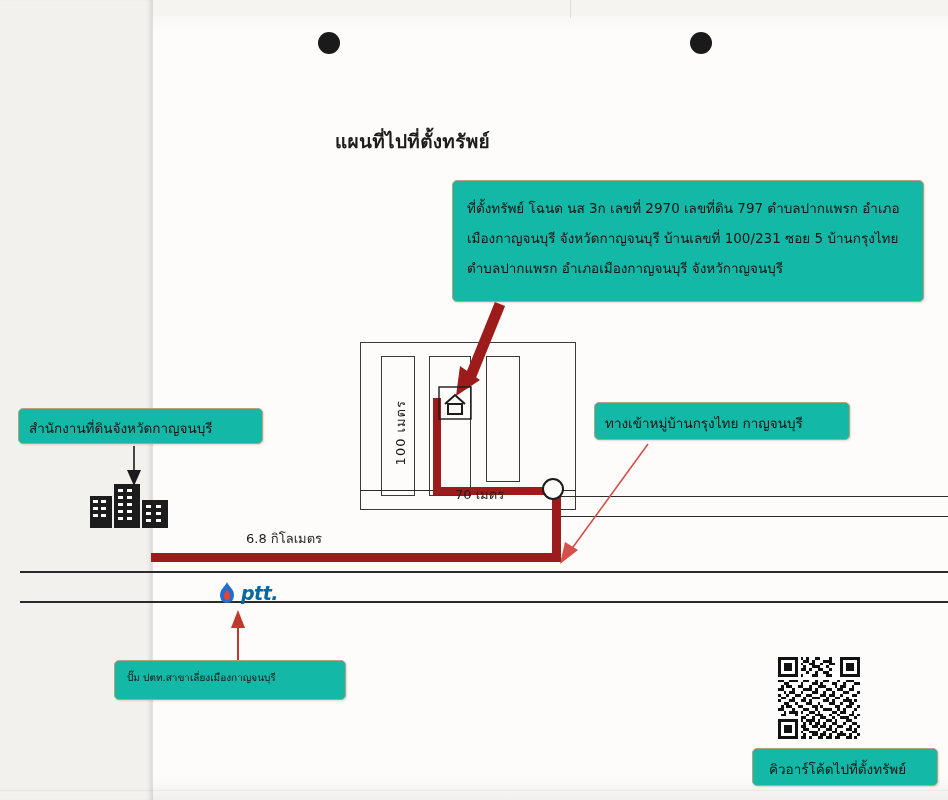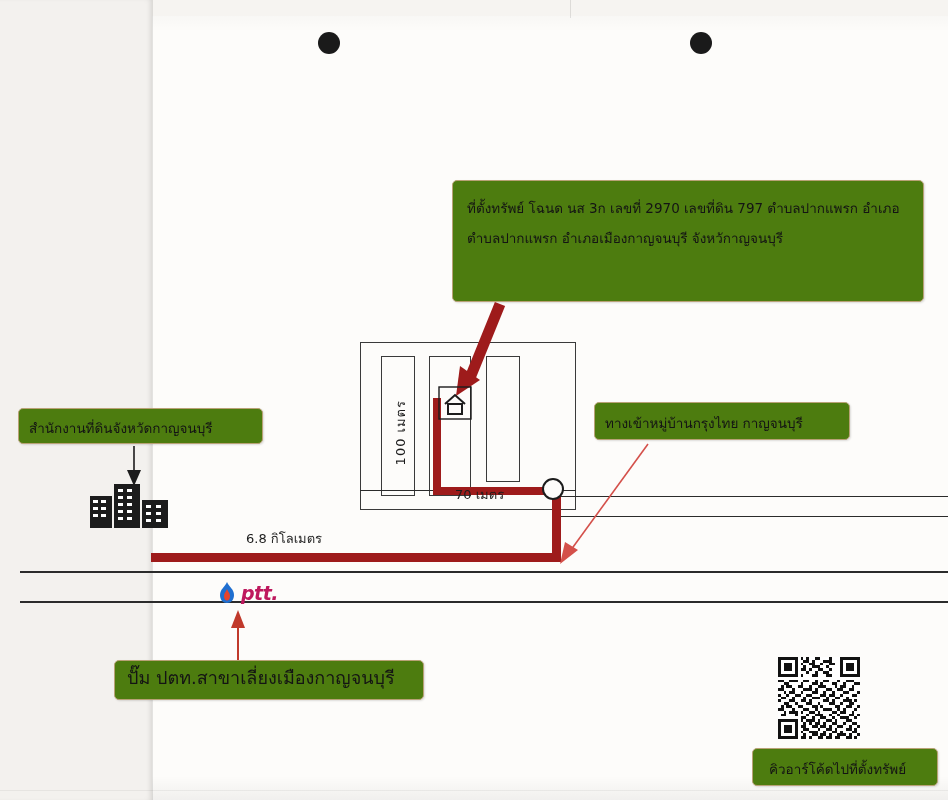--- a/index.html
+++ b/index.html
@@ -61,21 +61,21 @@
     position: absolute;
     left: 335px; top: 126px;
     font-size: 19px;
     font-weight: bold;
     letter-spacing: 0.3px;
   }
 
   
   .callout {
     position: absolute;
-    background: #4d7c0f;
+    background: #14b8a6;
     border: 1px solid #b9a276;
     border-radius: 5px;
     color: #141414;
     box-shadow: 1px 1px 2px rgba(0,0,0,0.13);
     box-sizing: border-box;
   }
   #callout-property {
     left: 452px; top: 180px;
     width: 472px; height: 122px;
     padding: 12px 14px;
@@ -89,23 +89,23 @@
     font-size: 13.5px;
   }
   #callout-village-entrance {
     left: 594px; top: 402px;
     width: 256px; height: 38px;
     padding: 9px 10px;
     font-size: 13.5px;
   }
   #callout-gas-station {
     left: 114px; top: 660px;
-    width: 310px; height: 40px;
-    padding: 2px 12px;
-    font-size: 18px;
+    width: 232px; height: 40px;
+    padding: 9px 12px;
+    font-size: 10px;
   }
   #callout-qr {
     left: 752px; top: 748px;
     width: 186px; height: 38px;
     padding: 9px 16px;
     font-size: 13.5px;
   }
 
   
   .hline {
@@ -169,21 +169,21 @@
     width: 86px; height: 26px;
     display: flex;
     align-items: center;
     gap: 3px;
   }
   .ptt-word {
     font-family: "DejaVu Sans", sans-serif;
     font-weight: bold;
     font-style: italic;
     font-size: 19px;
-    color: #be185d;
+    color: #0369a1;
     letter-spacing: -0.5px;
   }
 
   .qr-box {
     position: absolute;
     left: 778px; top: 657px;
     width: 82px; height: 82px;
     background: #ffffff;
   }
 
@@ -199,23 +199,25 @@
   <div class="scan-bg"></div>
   <div class="paper-edge-left"></div>
   <div class="paper-edge-top"></div>
   <div class="paper-seam" style="left:152px;top:0;width:1px;height:800px;"></div>
   <div class="paper-seam" style="left:570px;top:0;width:1px;height:18px;"></div>
   <div class="paper-seam" style="left:0;top:790px;width:948px;height:1px;opacity:0.5;"></div>
 
   <div class="punch-hole" style="left:318px;top:32px;"></div>
   <div class="punch-hole" style="left:690px;top:32px;"></div>
 
+  <div class="map-title th">แผนที่ไปที่ตั้งทรัพย์</div>
 
   <div class="callout th" id="callout-property">
     <div>ที่ตั้งทรัพย์ โฉนด นส 3ก เลขที่ 2970 เลขที่ดิน 797 ตำบลปากแพรก อำเภอ</div>
+    <div>เมืองกาญจนบุรี จังหวัดกาญจนบุรี บ้านเลขที่ 100/231 ซอย 5 บ้านกรุงไทย</div>
     <div>ตำบลปากแพรก อำเภอเมืองกาญจนบุรี จังหวักาญจนบุรี</div>
   </div>
 
   <div class="callout th" id="callout-land-office">สำนักงานที่ดินจังหวัดกาญจนบุรี</div>
 
   <div class="callout th" id="callout-village-entrance">ทางเข้าหมู่บ้านกรุงไทย กาญจนบุรี</div>
 
   <div class="callout th" id="callout-gas-station">ปั๊ม ปตท.สาขาเลี่ยงเมืองกาญจนบุรี</div>
 
   <div class="callout th" id="callout-qr">คิวอาร์โค้ดไปที่ตั้งทรัพย์</div>

